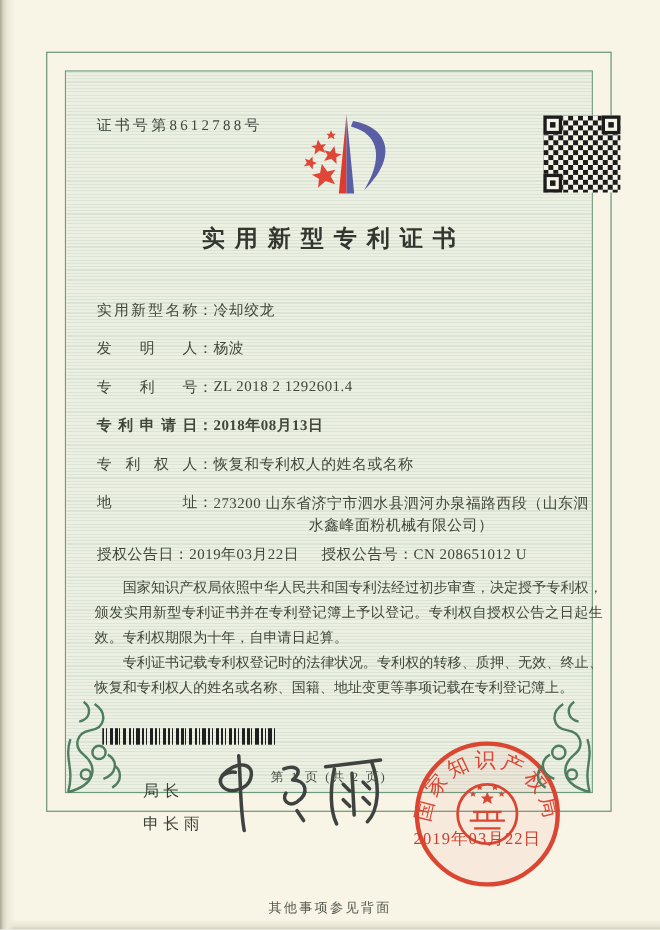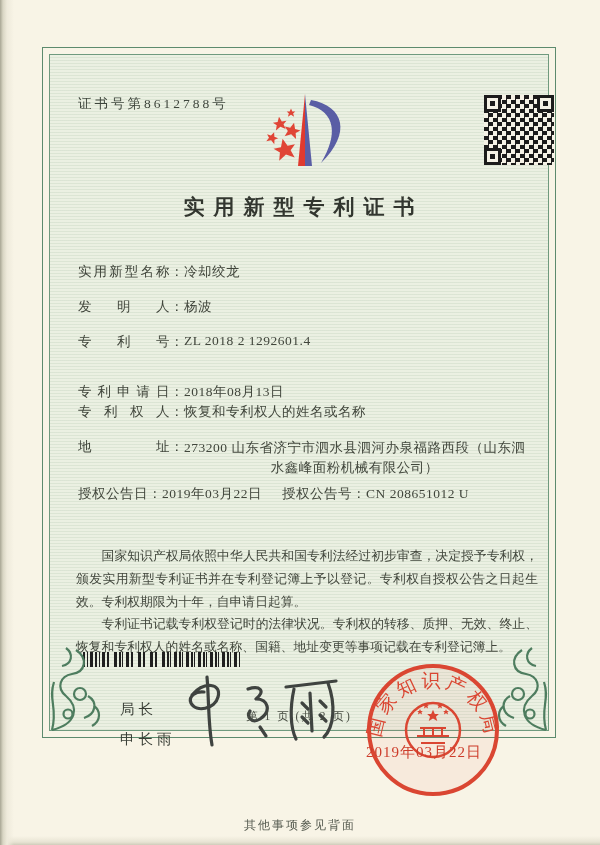--- a/index.html
+++ b/index.html
@@ -12,21 +12,21 @@
   .paper{
     position:absolute;inset:0;
     background:
       linear-gradient(90deg,#a8a694 0px,#d9d6c4 3px,#eeeadb 7px,rgba(248,244,230,0) 14px),
       linear-gradient(0deg,#cfccba 0px,#e8e4d4 3px,rgba(248,244,230,0) 9px),
       #f8f4e6;
   }
   .frame-outer{
     position:absolute;left:42px;top:47px;width:514px;height:691px;
     border:1.5px solid #5c8a6d;
-    padding:6px;box-sizing:border-box;
+    padding:16px;box-sizing:border-box;
   }
   .frame-inner{
     position:relative;width:100%;height:100%;
     border:1px solid #6f9a7e;
     box-sizing:border-box;
     background-color:#ebf0e2;
     background-image:repeating-linear-gradient(0deg,
       rgba(140,170,140,0.16) 0px, rgba(140,170,140,0.16) 1px,
       transparent 1px, transparent 3px);
   }
@@ -46,28 +46,27 @@
   .qr .f-tl{left:0;top:0;} .qr .f-tr{right:0;top:0;} .qr .f-bl{left:0;bottom:0;}
   .title{
     position:absolute;left:0;top:138px;width:100%;
     text-align:center;font-size:21px;font-weight:bold;
     letter-spacing:9px;text-indent:9px;color:#32362f;
   }
   .row{position:absolute;left:28px;font-size:13.5px;color:#41463c;letter-spacing:0.5px;white-space:nowrap;}
   .lbl{display:inline-block;width:92px;text-align:justify;text-align-last:justify;vertical-align:top;}
   .val{display:inline-block;vertical-align:top;text-align:center;}
   .val.pre{white-space:pre-line;line-height:20px;max-width:360px;}
-  .r1{top:208px;} .r2{top:243px;} .r3{top:278px;} .r4{top:328px;} .r5{top:348px;}
+  .r1{top:208px;} .r2{top:243px;} .r3{top:278px;} .r4{top:313px;font-weight:bold;} .r5{top:348px;}
   .r6{top:383px;} .r7{top:430px;}
   .pair2{margin-left:20px;}
   .paras{
     position:absolute;left:26px;top:458px;width:462px;
     font-size:12.8px;line-height:1.78;color:#41463c;
     text-align:justify;
-    margin-top:32px;
   }
   .paras p{margin:0;text-indent:2em;}
   .barcode{
     position:absolute;left:33px;top:597px;width:157px;height:15px;
     background:repeating-linear-gradient(90deg,
       #1f1f1f 0 2px, transparent 2px 3.5px,
       #1f1f1f 3.5px 4.5px, transparent 4.5px 7px,
       #1f1f1f 7px 10px, transparent 10px 12px);
   }
   .officer{position:absolute;left:70px;top:645px;font-size:14.5px;color:#3a3f37;letter-spacing:4px;}

